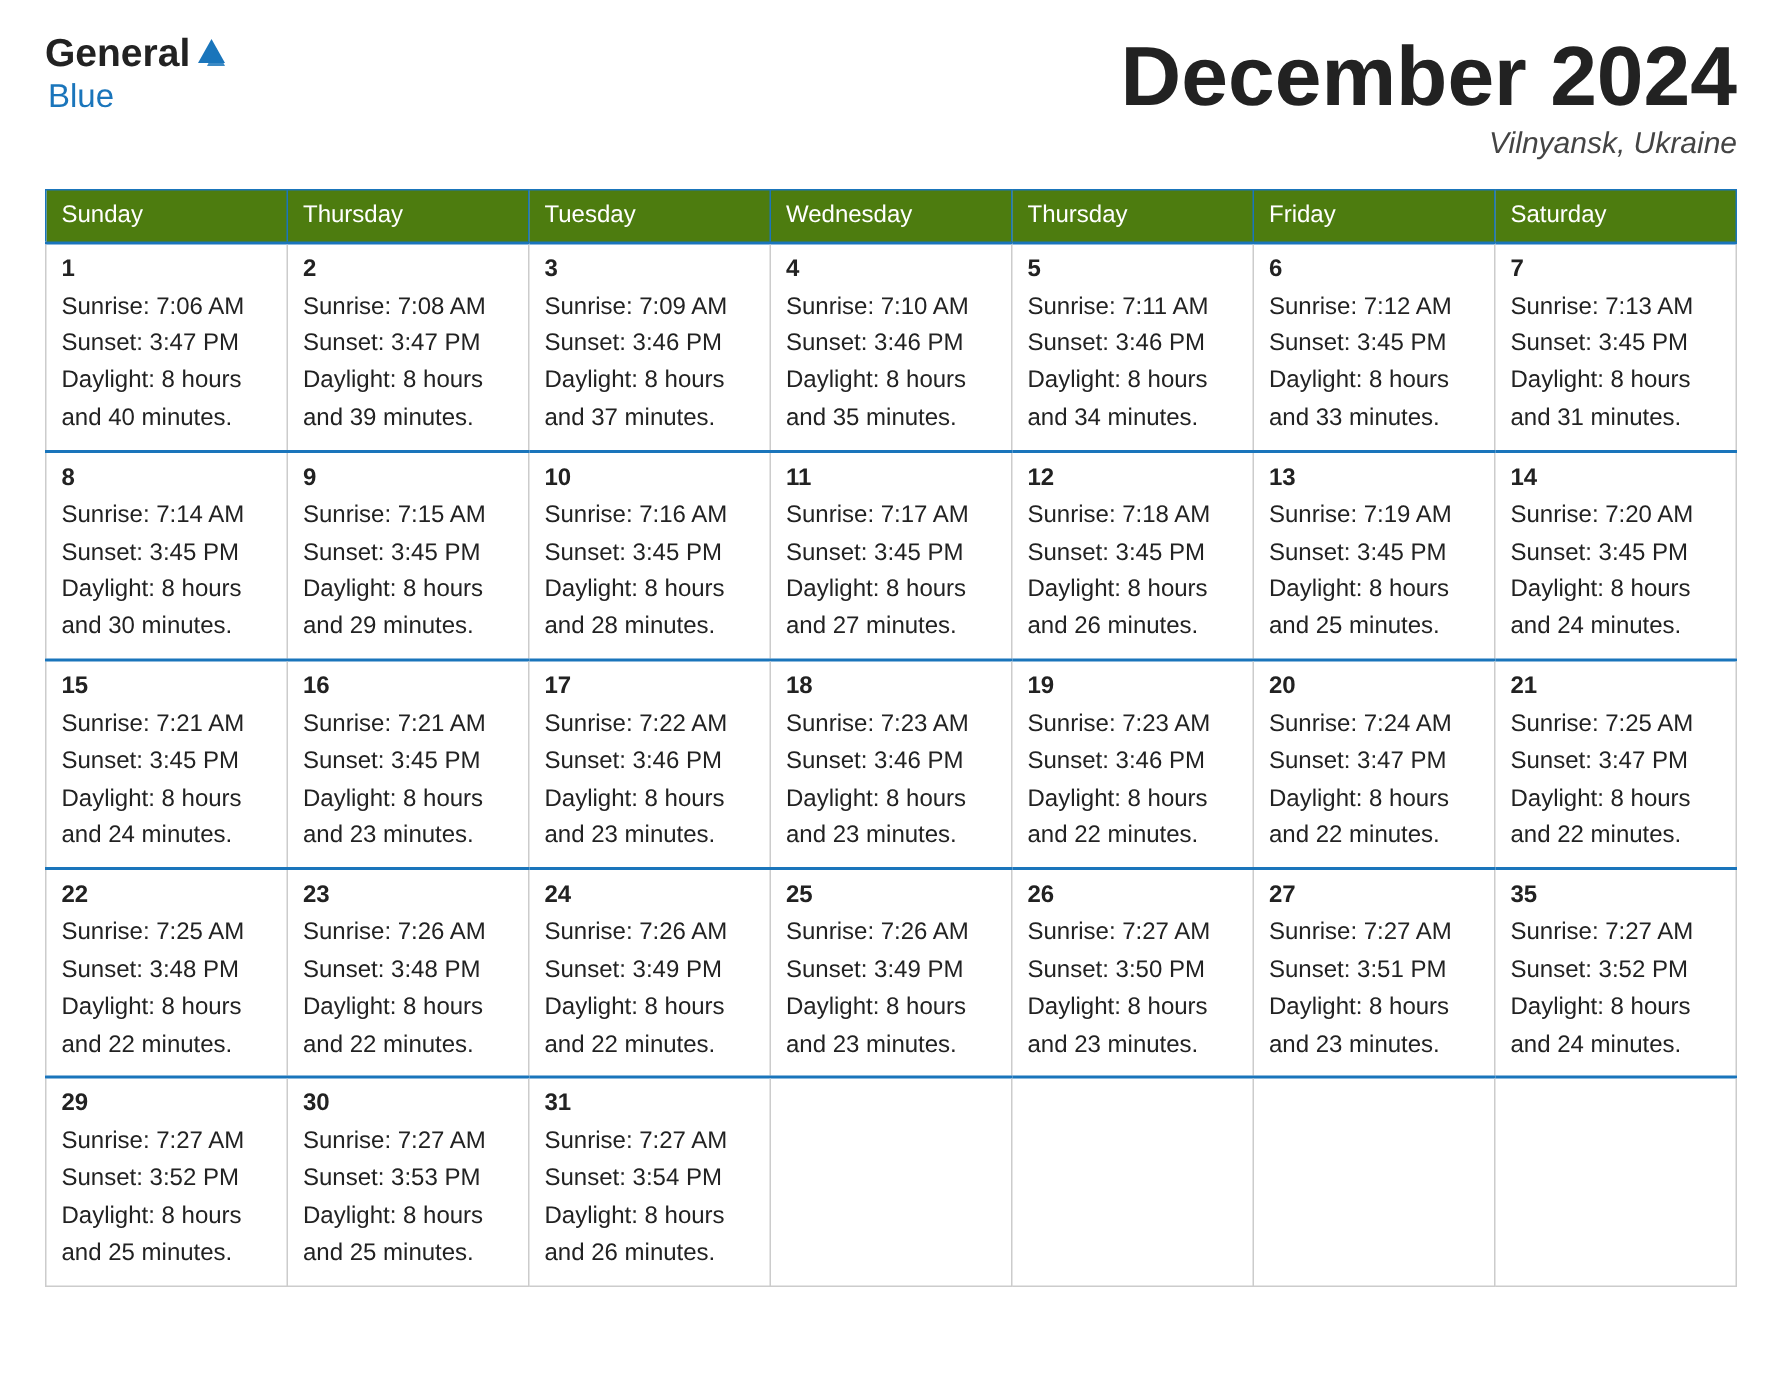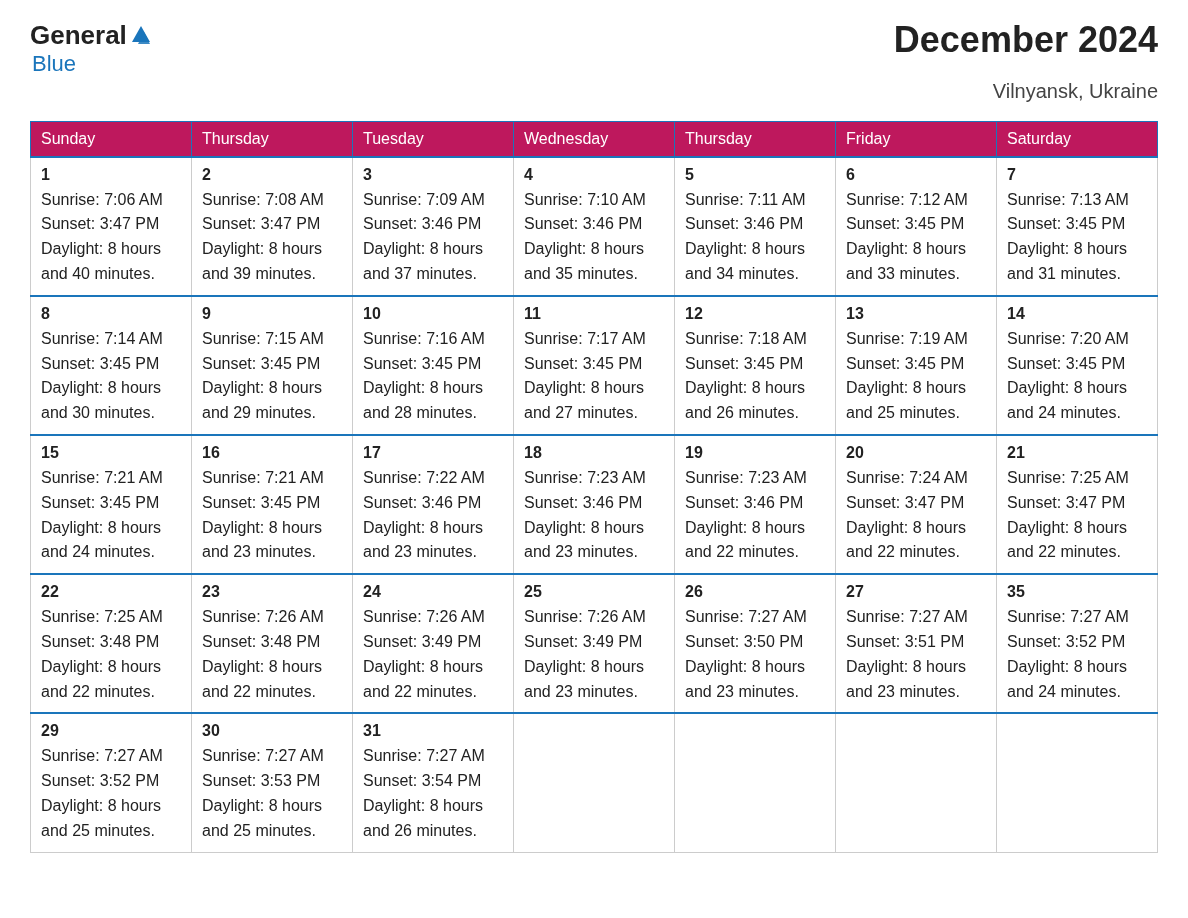--- a/index.html
+++ b/index.html
@@ -22,38 +22,39 @@
       display: flex;
       flex-direction: column;
       align-items: flex-start;
     }
     .logo-general { color: #222; font-weight: bold; }
     .logo-blue-word { color: #1a75bb; font-weight: bold; }
     .title-block {
       text-align: right;
     }
     .month-title {
-      font-size: 36px;
+      font-size: 56px;
       font-weight: bold;
       color: #222;
       line-height: 1.1;
     }
     .location {
       font-size: 20px;
       color: #444;
-      margin-top: 20px;
+      margin-top: 3px;
+      font-style: italic;
     }
     
     .calendar-table {
       width: 100%;
       border-collapse: collapse;
       table-layout: fixed;
     }
     .calendar-table thead tr {
-      background-color: #be185d;
+      background-color: #4d7c0f;
       border-radius: 13px;
     }
     .calendar-table thead th {
       color: #fff;
       font-size: 16px;
       font-weight: normal;
       padding: 8px 10px;
       text-align: left;
       border: 1px solid #1a75bb;
     }

